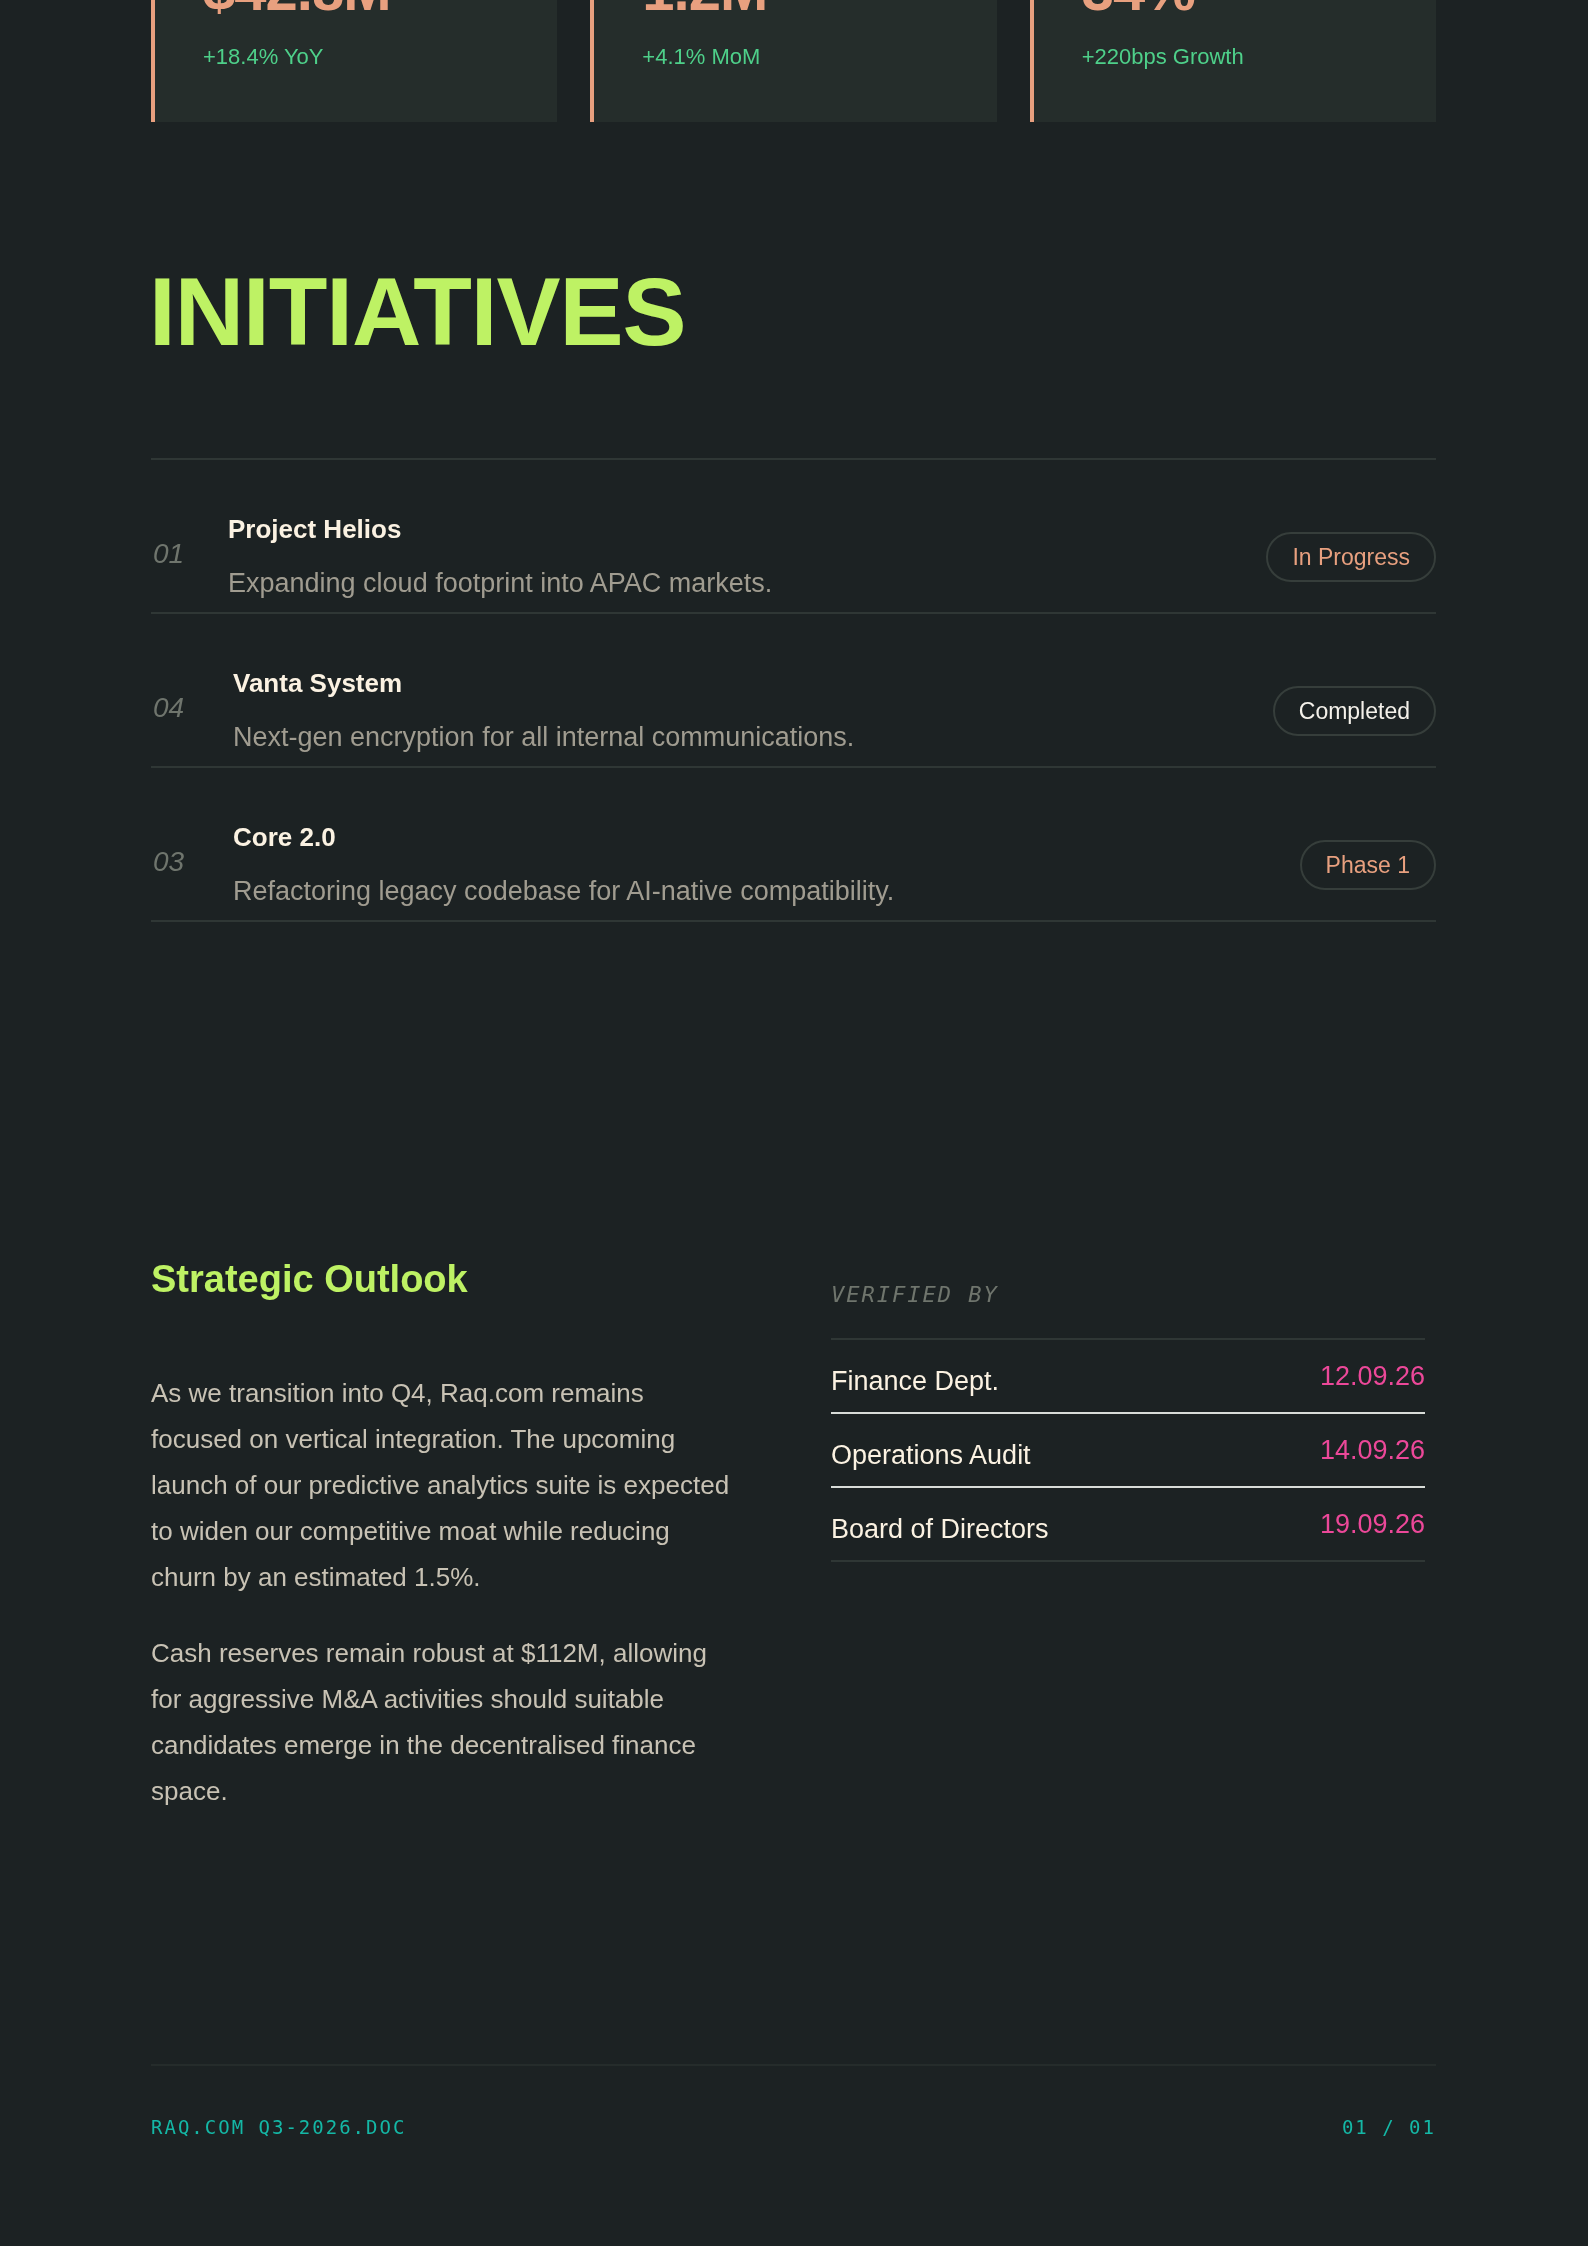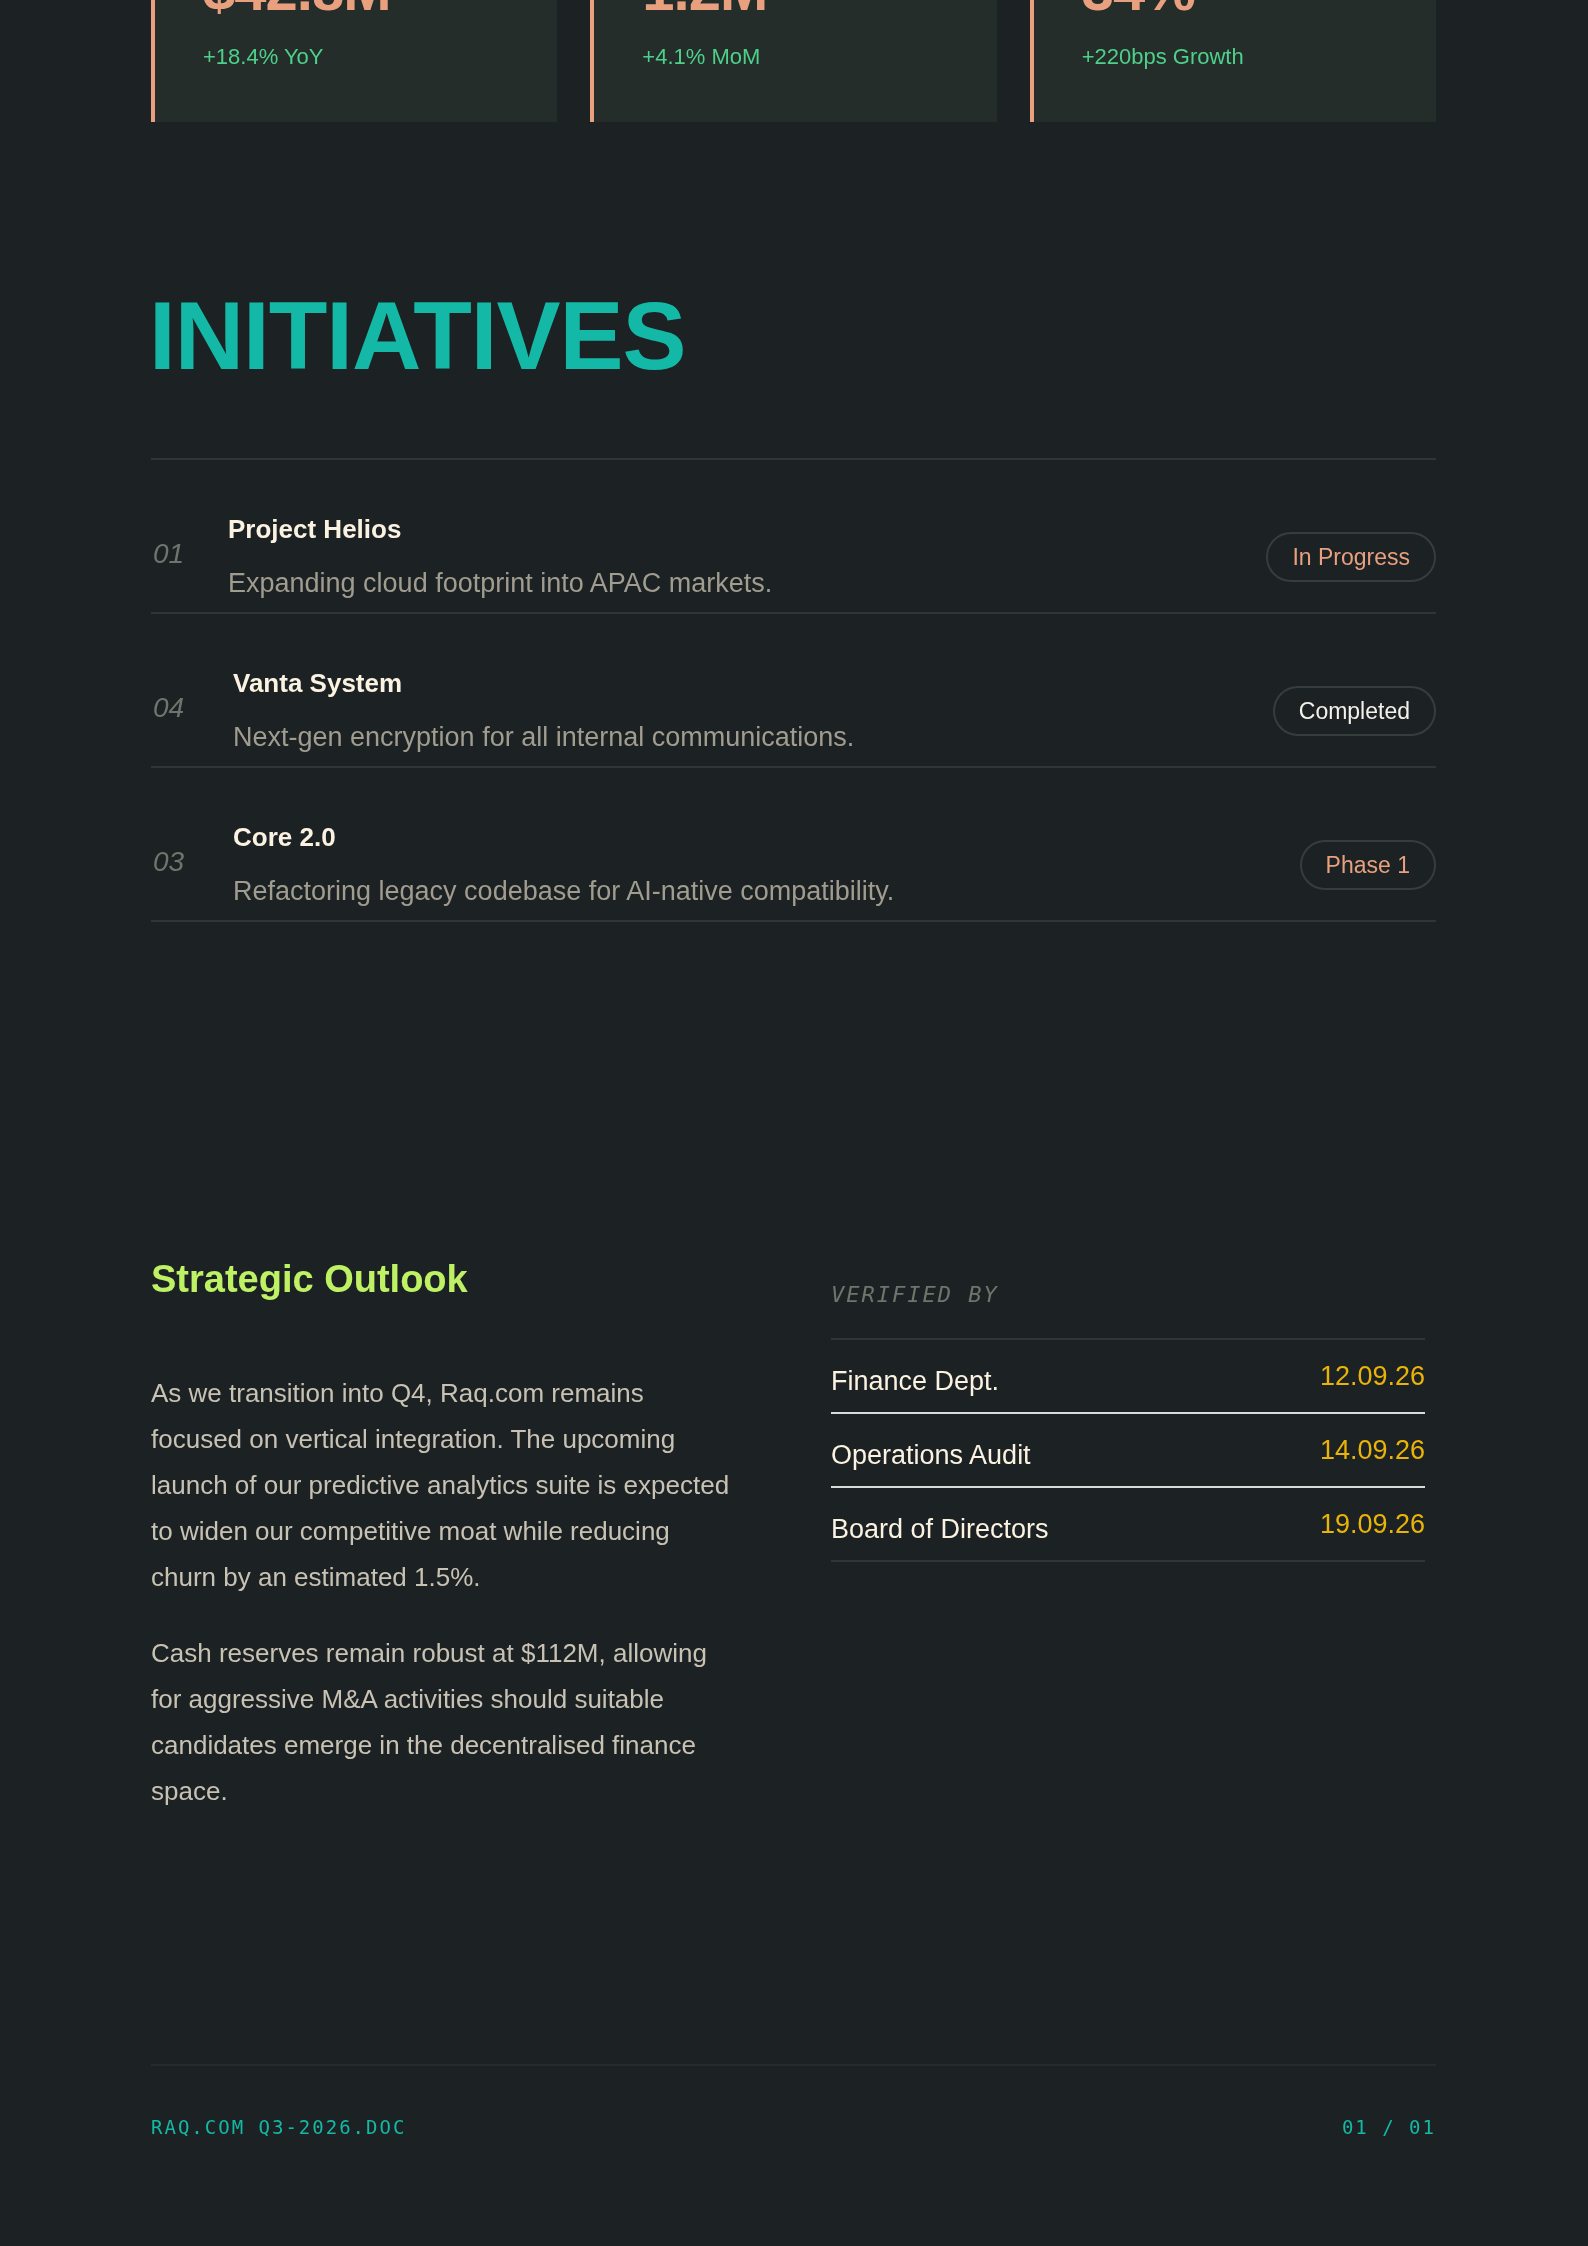--- a/index.html
+++ b/index.html
@@ -28,22 +28,22 @@
     font-size: 58px; font-weight: 700; color: #e8a07f;
     letter-spacing: -1px; white-space: nowrap;
   }
   .metric-delta {
     position: absolute; left: 48px; top: 44px;
     font-size: 22px; color: #4ed08a; white-space: nowrap;
   }
 
   
   .section-title {
-    position: absolute; left: 149px; top: 288px;
-    font-size: 96px; font-weight: 700; color: #14b8a6;
+    position: absolute; left: 149px; top: 264px;
+    font-size: 96px; font-weight: 700; color: #bef264;
     letter-spacing: -1px; line-height: 1;
   }
   .init-list {
     position: absolute; left: 151px; top: 458px; width: 1285px;
     border-top: 2px solid #2f3735;
   }
   .init-row {
     position: relative; height: 154px;
     border-bottom: 2px solid #2f3735;
   }
@@ -89,21 +89,21 @@
     font-size: 22px; font-style: italic; letter-spacing: 2px;
     color: #6f756d; height: 56px;
   }
   .verified-list { border-top: 2px solid #2f3735; }
   .verified-row {
     display: flex; justify-content: space-between; align-items: center;
     height: 74px; border-bottom: 2px solid #d8dcd8;
   }
   .verified-row:last-child { border-bottom: 2px solid #2f3735; }
   .verified-name { font-size: 27px; color: #fbf2e2; margin-top: 11px; }
-  .verified-date { font-size: 27px; color: #eab308; text-align: right; }
+  .verified-date { font-size: 27px; color: #ec4899; text-align: right; }
 
   
   .footer-rule {
     position: absolute; left: 151px; top: 2064px; width: 1285px;
     border-top: 2px solid #252c2b;
   }
   .footer-left, .footer-right {
     position: absolute; top: 2116px;
     font-family: "DejaVu Sans Mono", monospace;
     font-size: 19px; letter-spacing: 2px; color: #14b8a6;

